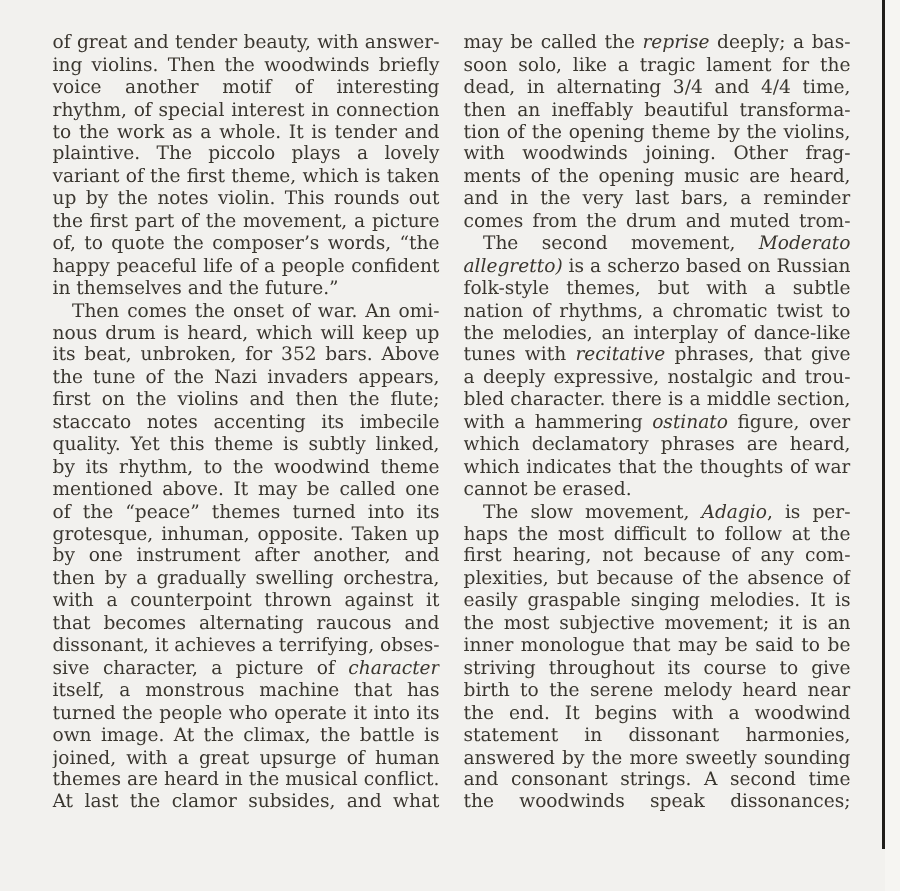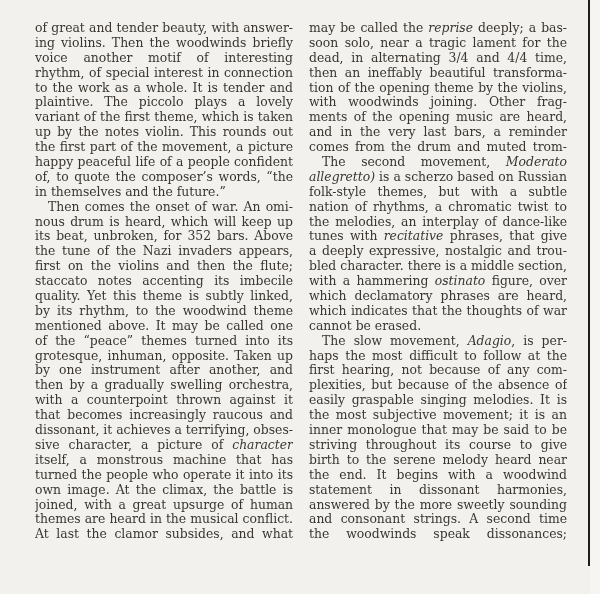--- a/index.html
+++ b/index.html
@@ -72,54 +72,54 @@
         <div class="para">
           <div class="line"><span>of great and tender beauty, with answer-</span></div>
           <div class="line"><span>ing violins. Then the woodwinds briefly</span></div>
           <div class="line"><span>voice another motif of interesting</span></div>
           <div class="line"><span>rhythm, of special interest in connection</span></div>
           <div class="line"><span>to the work as a whole. It is tender and</span></div>
           <div class="line"><span>plaintive. The piccolo plays a lovely</span></div>
           <div class="line"><span>variant of the first theme, which is taken</span></div>
           <div class="line"><span>up by the notes violin. This rounds out</span></div>
           <div class="line"><span>the first part of the movement, a picture</span></div>
+          <div class="line"><span>of, to quote the composer’s words, “the</span></div>
           <div class="line"><span>happy peaceful life of a people confident</span></div>
-          <div class="line"><span>of, to quote the composer’s words, “the</span></div>
           <div class="line line-end"><span>in themselves and the future.”</span></div>
         </div>
         <div class="para indent">
           <div class="line"><span>Then comes the onset of war. An omi-</span></div>
           <div class="line"><span>nous drum is heard, which will keep up</span></div>
           <div class="line"><span>its beat, unbroken, for 352 bars. Above it</span></div>
           <div class="line"><span>the tune of the Nazi invaders appears,</span></div>
           <div class="line"><span>first on the violins and then the flute; the</span></div>
           <div class="line"><span>staccato notes accenting its imbecile</span></div>
           <div class="line"><span>quality. Yet this theme is subtly linked,</span></div>
           <div class="line"><span>by its rhythm, to the woodwind theme</span></div>
           <div class="line"><span>mentioned above. It may be called one</span></div>
           <div class="line"><span>of the “peace” themes turned into its</span></div>
           <div class="line"><span>grotesque, inhuman, opposite. Taken up</span></div>
           <div class="line"><span>by one instrument after another, and</span></div>
           <div class="line"><span>then by a gradually swelling orchestra,</span></div>
           <div class="line"><span>with a counterpoint thrown against it</span></div>
-          <div class="line"><span>that becomes increasingly raucous and</span></div>
+          <div class="line"><span>that becomes alternating raucous and</span></div>
           <div class="line"><span>dissonant, it achieves a terrifying, obses-</span></div>
           <div class="line"><span>sive character, a picture of </span><i>character</i></div>
           <div class="line"><span>itself, a monstrous machine that has</span></div>
           <div class="line"><span>turned the people who operate it into its</span></div>
           <div class="line"><span>own image. At the climax, the battle is</span></div>
           <div class="line"><span>joined, with a great upsurge of human</span></div>
           <div class="line"><span>themes are heard in the musical conflict.</span></div>
           <div class="line"><span>At last the clamor subsides, and what</span></div>
         </div>
       </div>
     <div class="column">
         <div class="para">
           <div class="line"><span>may be called the </span><i>reprise</i><span> deeply; a bas-</span></div>
-          <div class="line"><span>soon solo, near a tragic lament for the</span></div>
+          <div class="line"><span>soon solo, like a tragic lament for the</span></div>
           <div class="line"><span>dead, in alternating 3/4 and 4/4 time,</span></div>
           <div class="line"><span>then an ineffably beautiful transforma-</span></div>
           <div class="line"><span>tion of the opening theme by the violins,</span></div>
           <div class="line"><span>with woodwinds joining. Other frag-</span></div>
           <div class="line"><span>ments of the opening music are heard,</span></div>
           <div class="line"><span>and in the very last bars, a reminder</span></div>
           <div class="line"><span>comes from the drum and muted trom-</span></div>
         </div>
         <div class="para indent">
           <div class="line"><span>The second movement, </span><i>Moderato (poco</i></div>

